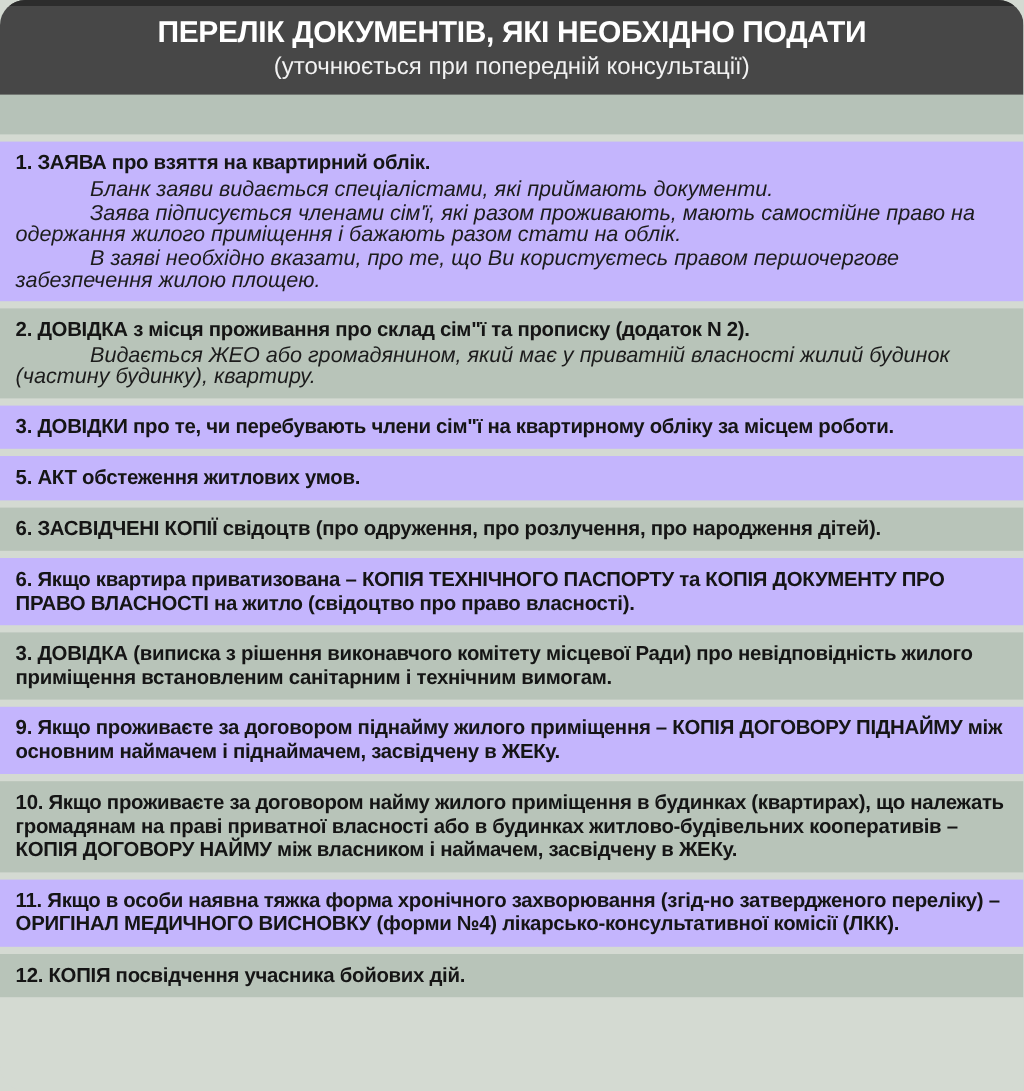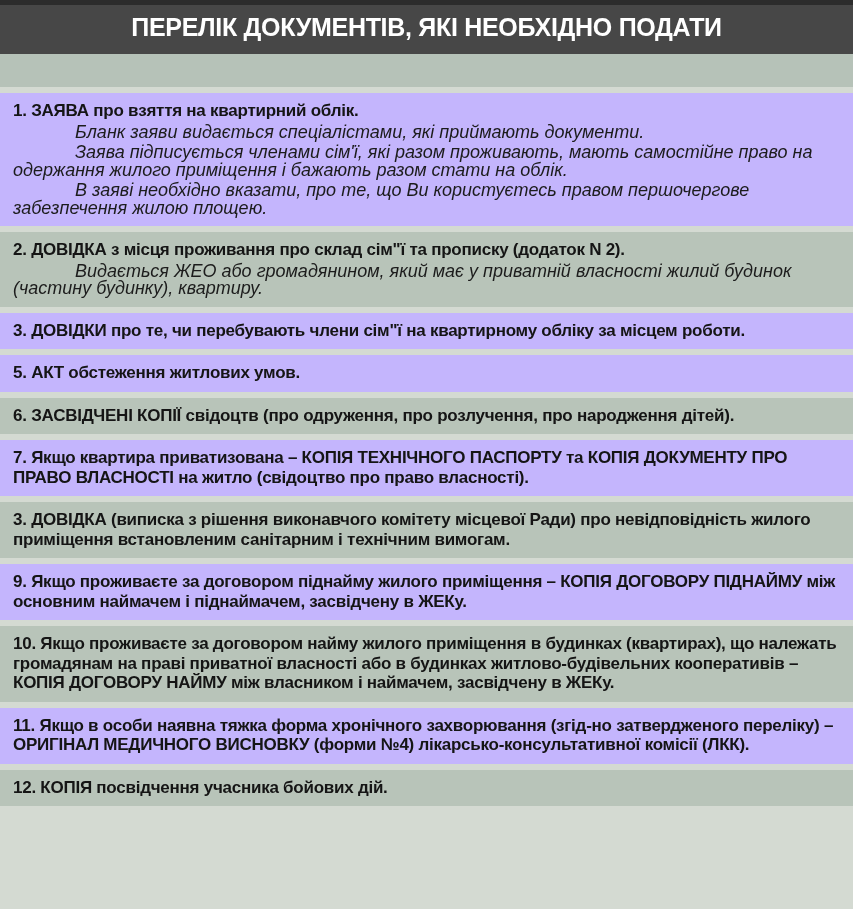--- a/index.html
+++ b/index.html
@@ -6,20 +6,21 @@
   body{
     width:853px;height:909px;
     font-family:"Liberation Sans","DejaVu Sans",sans-serif;
     background:#d4dad2;
   }
   .page{
     position:relative;
     width:853px;height:909px;
     overflow:hidden;
     background:#d4dad2;
+    border-radius:21px;
   }
   .header{
     background:#474747;
     border-top:5px solid #2c2c2c;
     text-align:center;
     padding:5px 10px 10px 10px;
   }
   .header .title{
     color:#ffffff;
     font-size:25px;
@@ -62,20 +63,21 @@
     text-indent:62px;
   }
 </style>
 </head>
 <body>
 
 <div class="page">
 
   <div class="header">
     <p class="title">ПЕРЕЛІК ДОКУМЕНТІВ, ЯКІ НЕОБХІДНО ПОДАТИ</p>
+    <p class="subtitle">(уточнюється при попередній консультації)</p>
   </div>
 
   <div class="spacer-band"></div>
 
   <div id="items-container">
   <div class="sec tone-light">
     <p class="heading">1. ЗАЯВА про взяття на квартирний облік.</p>
   <p class="note">Бланк заяви видається спеціалістами, які приймають документи.</p>
         <p class="note">Заява підписується членами сім'ї, які разом проживають, мають самостійне право на одержання  жилого приміщення і бажають разом стати на облік.</p>
         <p class="note">В заяві необхідно вказати, про те, що Ви користуєтесь правом першочергове забезпечення жилою площею.</p>
@@ -93,21 +95,21 @@
 
   <div class="sec tone-light">
     <p class="heading">5. АКТ обстеження житлових умов.</p>
   </div>
 
   <div class="sec tone-dark">
     <p class="heading">6. ЗАСВІДЧЕНІ КОПІЇ свідоцтв (про одруження, про розлучення, про народження дітей).</p>
   </div>
 
   <div class="sec tone-light">
-    <p class="heading">7. Якщо квартира приватизована – КОПІЯ ТЕХНІЧНОГО ПАСПОРТУ та КОПІЯ ДОКУМЕНТУ ПРО ПРАВО ВЛАСНОСТІ на житло (свідоцтво про право власності).</p>
+    <p class="heading">6. Якщо квартира приватизована – КОПІЯ ТЕХНІЧНОГО ПАСПОРТУ та КОПІЯ ДОКУМЕНТУ ПРО ПРАВО ВЛАСНОСТІ на житло (свідоцтво про право власності).</p>
   </div>
 
   <div class="sec tone-dark">
     <p class="heading">3. ДОВІДКА (виписка з рішення виконавчого комітету місцевої Ради) про невідповідність жилого приміщення встановленим санітарним і технічним вимогам.</p>
   </div>
 
   <div class="sec tone-light">
     <p class="heading">9. Якщо проживаєте за договором піднайму жилого приміщення – КОПІЯ ДОГОВОРУ ПІДНАЙМУ між основним наймачем і піднаймачем, засвідчену в ЖЕКу.</p>
   </div>
 

